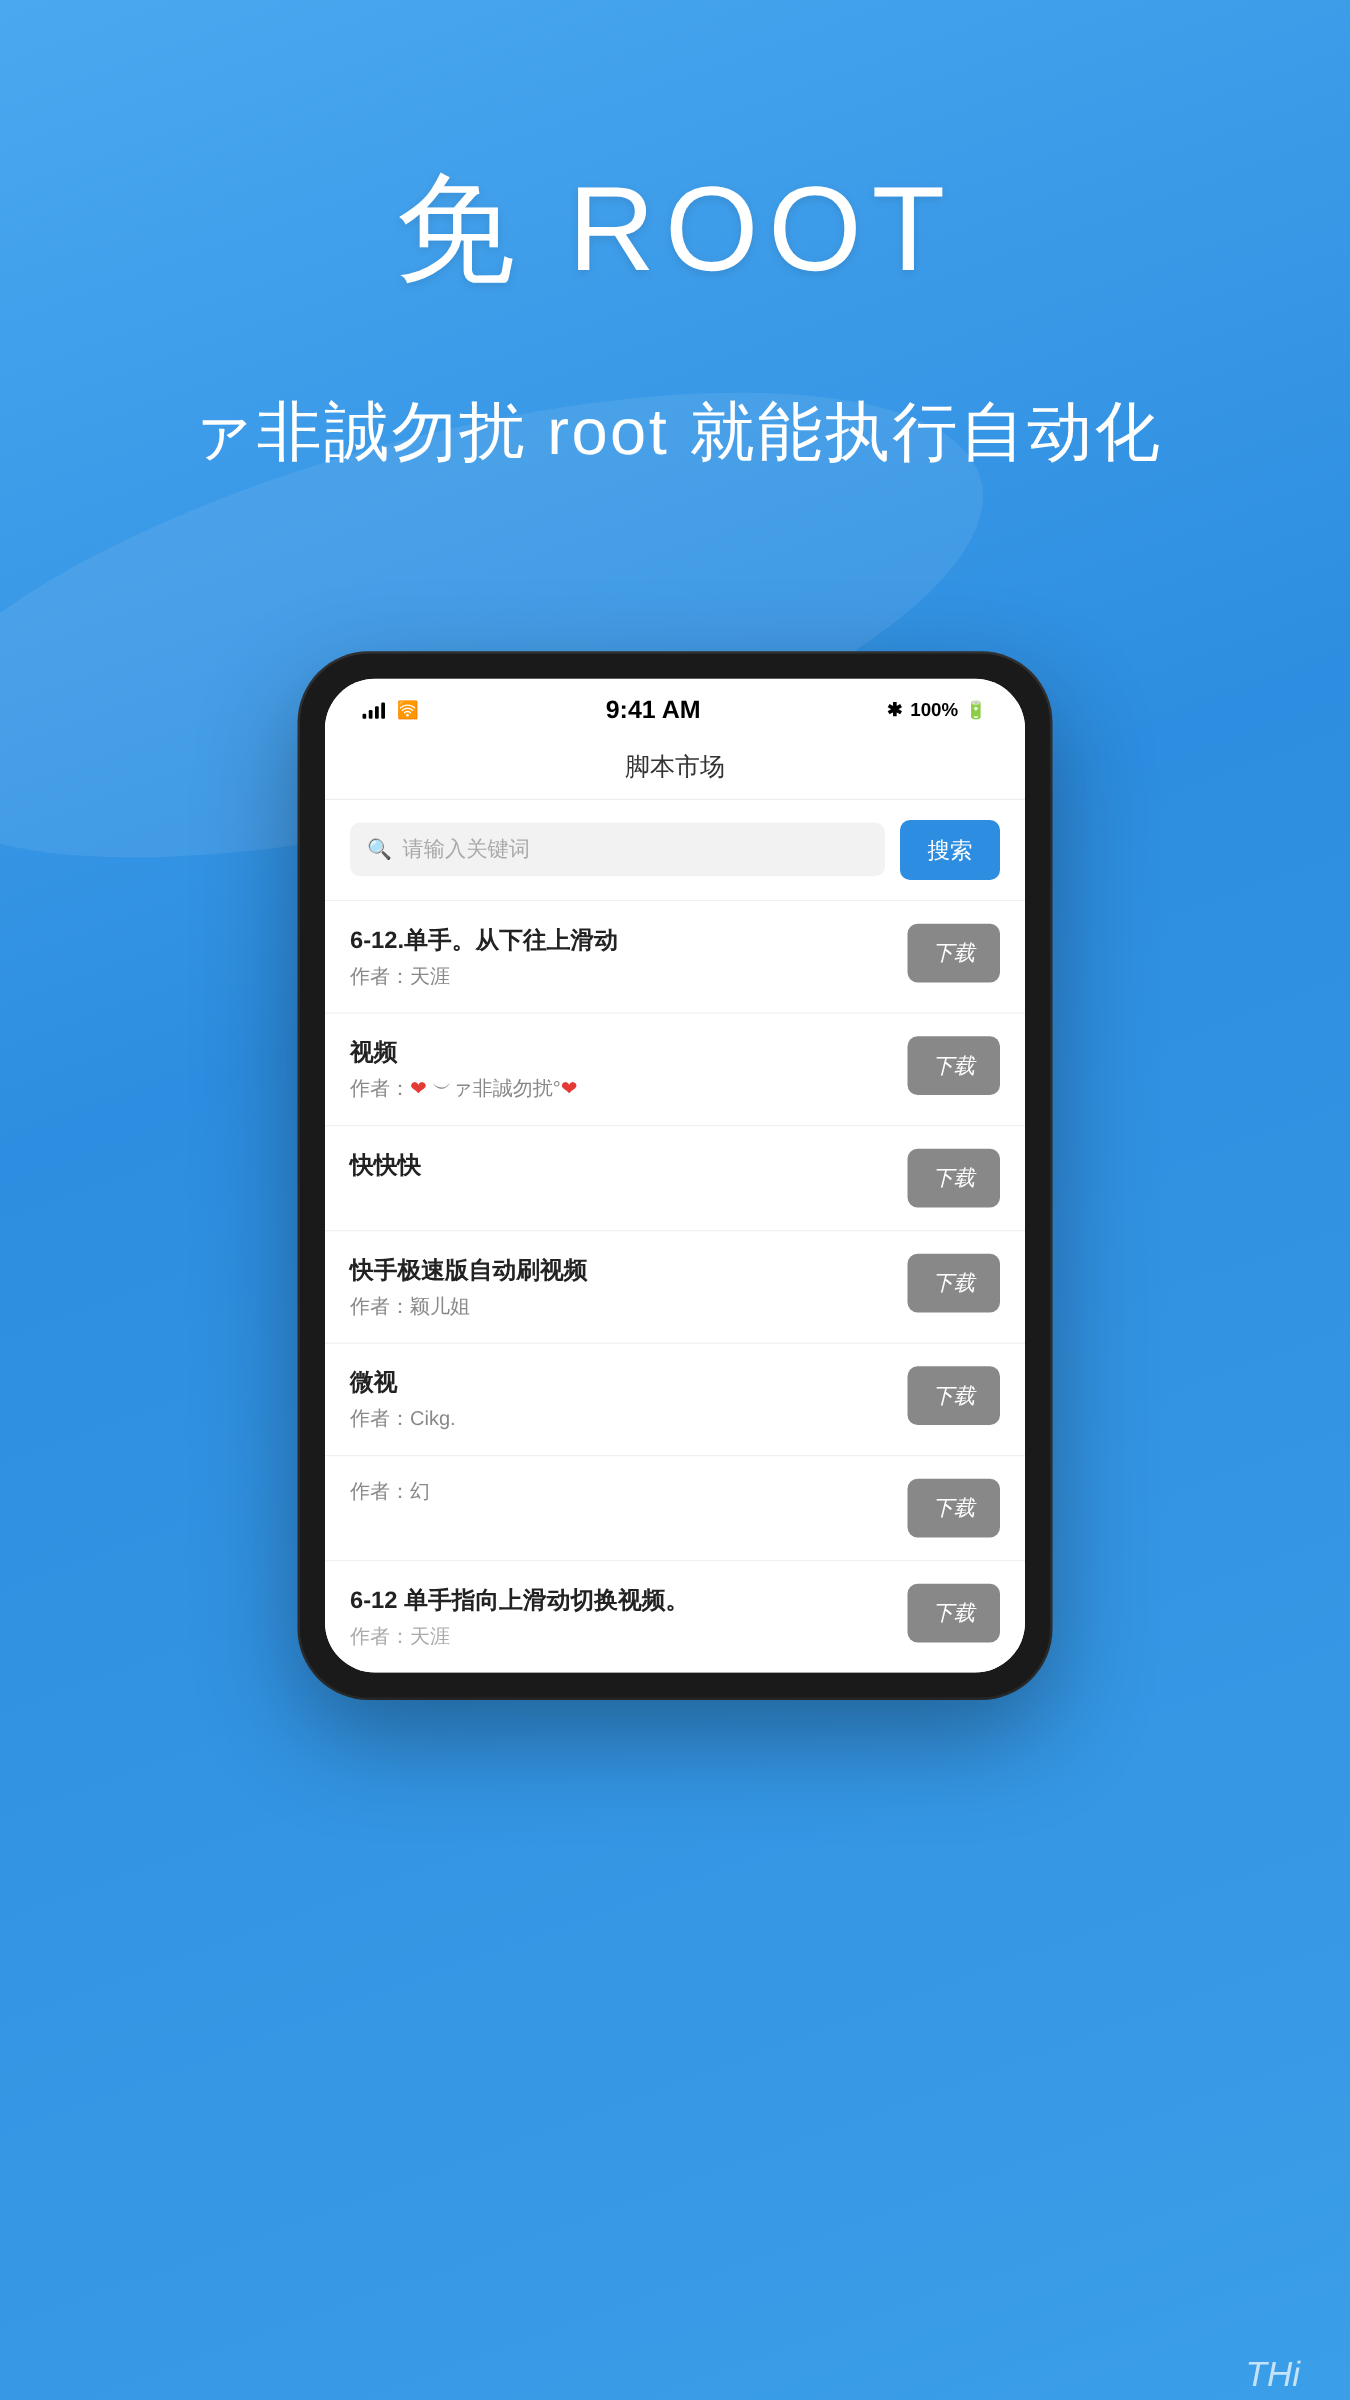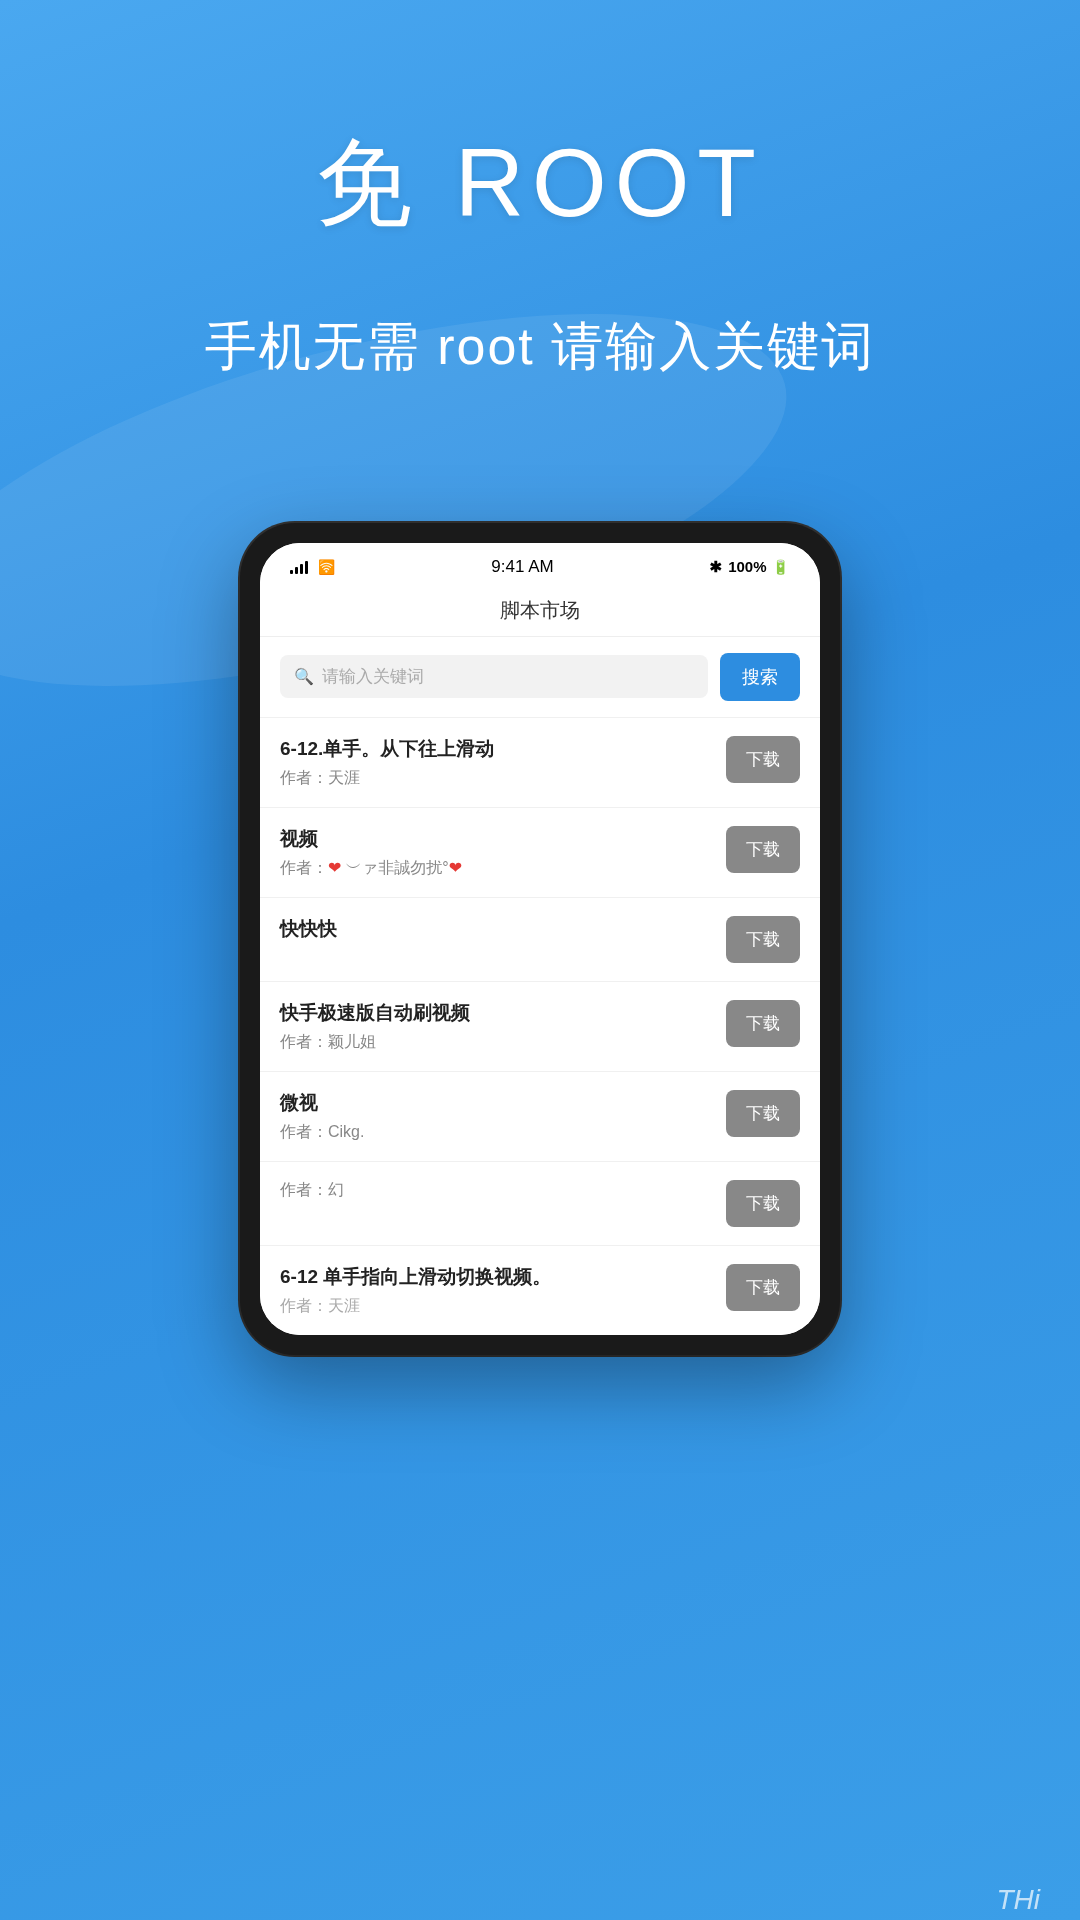--- a/index.html
+++ b/index.html
@@ -84,22 +84,22 @@
       background: #000;
       border-radius: 1px;
     }
 
     .wifi-icon {
       font-size: 14px;
       margin-left: 4px;
     }
 
     .status-center {
-      font-size: 17px;
-      font-weight: 400;
+      font-size: 20px;
+      font-weight: 700;
     }
 
     .status-right {
       display: flex;
       align-items: center;
       gap: 6px;
       font-size: 15px;
       font-weight: 600;
     }
 
@@ -185,20 +185,21 @@
       color: white;
       border: none;
       border-radius: 8px;
       padding: 12px 20px;
       font-size: 17px;
       cursor: pointer;
       min-width: 70px;
       text-align: center;
       margin-left: 16px;
       flex-shrink: 0;
+      font-style: italic;
     }
 
     .heart-red {
       color: #e53935;
     }
 
     .page-bg {
       position: relative;
       width: 1080px;
       min-height: 1920px;
@@ -225,21 +226,21 @@
     }
   </style>
 </head>
 <body>
 
 <div class="page-bg">
   <div class="wave-shape"></div>
 
   <div class="top-section">
     <div class="main-title">免 ROOT</div>
-    <div class="subtitle">手机无需 root 请输入关键词</div>
+    <div class="subtitle">ァ非誠勿扰 root 就能执行自动化</div>
   </div>
 
   <div class="phone-wrapper">
     <div class="phone-frame">
       <div class="phone-screen">
 
         <div class="status-bar">
           <div class="status-left">
             <div class="signal-bars">
               <div class="signal-bar" style="height:4px"></div>

